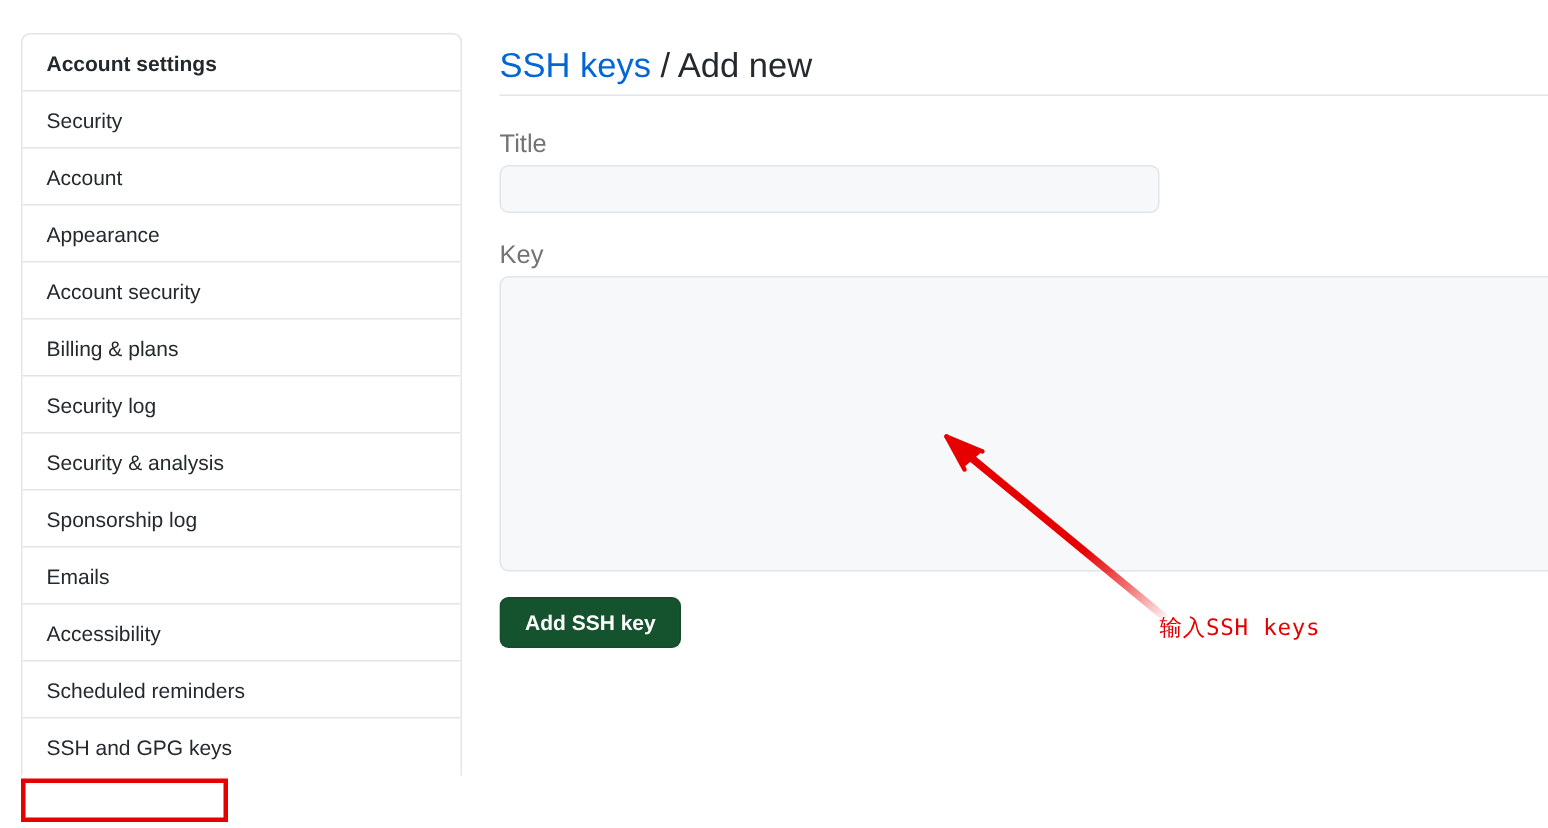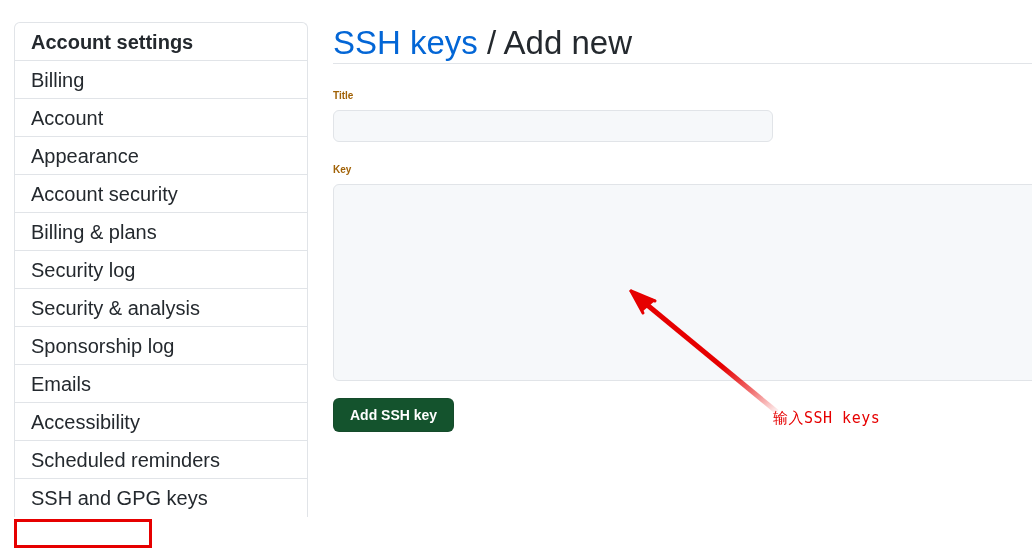--- a/index.html
+++ b/index.html
@@ -26,21 +26,21 @@
     border-bottom: none;
     border-radius: 6px 6px 0 0;
     background: #ffffff;
     box-sizing: border-box;
     overflow: hidden;
   }
   .nav-item {
     height: 38px;
     line-height: 38px;
     padding: 0 16px;
-    font-size: 20px;
+    font-size: 14px;
     color: #24292e;
     border-bottom: 1px solid #e1e4e8;
     box-sizing: border-box;
     white-space: nowrap;
     cursor: pointer;
   }
   .nav-item.heading {
     font-weight: bold;
     cursor: default;
   }
@@ -74,21 +74,21 @@
     position: absolute;
     left: 333px;
     top: 0;
     right: 0;
     bottom: 0;
   }
   #page-heading {
     position: absolute;
     left: 0;
     top: 26px;
-    font-size: 33px;
+    font-size: 23px;
     font-weight: normal;
     line-height: 34px;
     margin: 0;
     white-space: nowrap;
   }
   #page-heading .crumb-link {
     color: #0366d6;
     text-decoration: none;
     cursor: pointer;
   }
@@ -102,23 +102,23 @@
     position: absolute;
     left: 0;
     top: 63px;
     width: 699px;
     height: 1px;
     background: #e1e4e8;
   }
 
   .field-label {
     position: absolute;
-    font-size: 10px;
-    font-weight: bold;
-    color: #a16207;
+    font-size: 17px;
+    font-weight: normal;
+    color: #737373;
     line-height: 17px;
   }
   #title-label { left: 0; top: 87px; }
   #key-label   { left: 0; top: 161px; }
 
   #title-input {
     position: absolute;
     left: 0;
     top: 110px;
     width: 440px;
@@ -191,21 +191,21 @@
   }
 </style>
 </head>
 <body>
 
 <div id="sidebar-nav">
   <div class="nav-item heading">
     <span class="nav-label">Account settings</span>
   </div>
   <div class="nav-item">
-    <span class="nav-label">Billing</span>
+    <span class="nav-label">Security</span>
   </div>
   <div class="nav-item">
     <span class="nav-label">Account</span>
   </div>
   <div class="nav-item">
     <span class="nav-label">Appearance</span>
   </div>
   <div class="nav-item">
     <span class="nav-label">Account security</span>
   </div>

